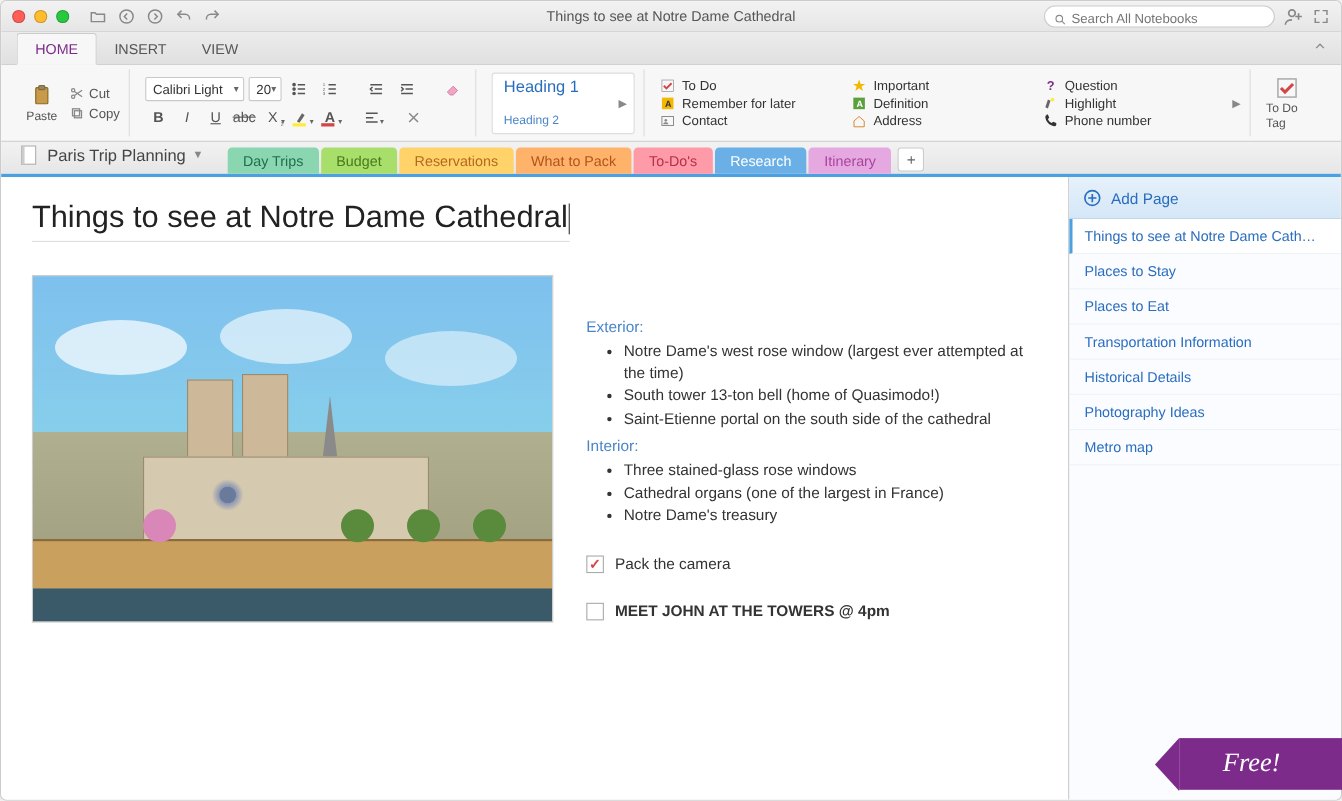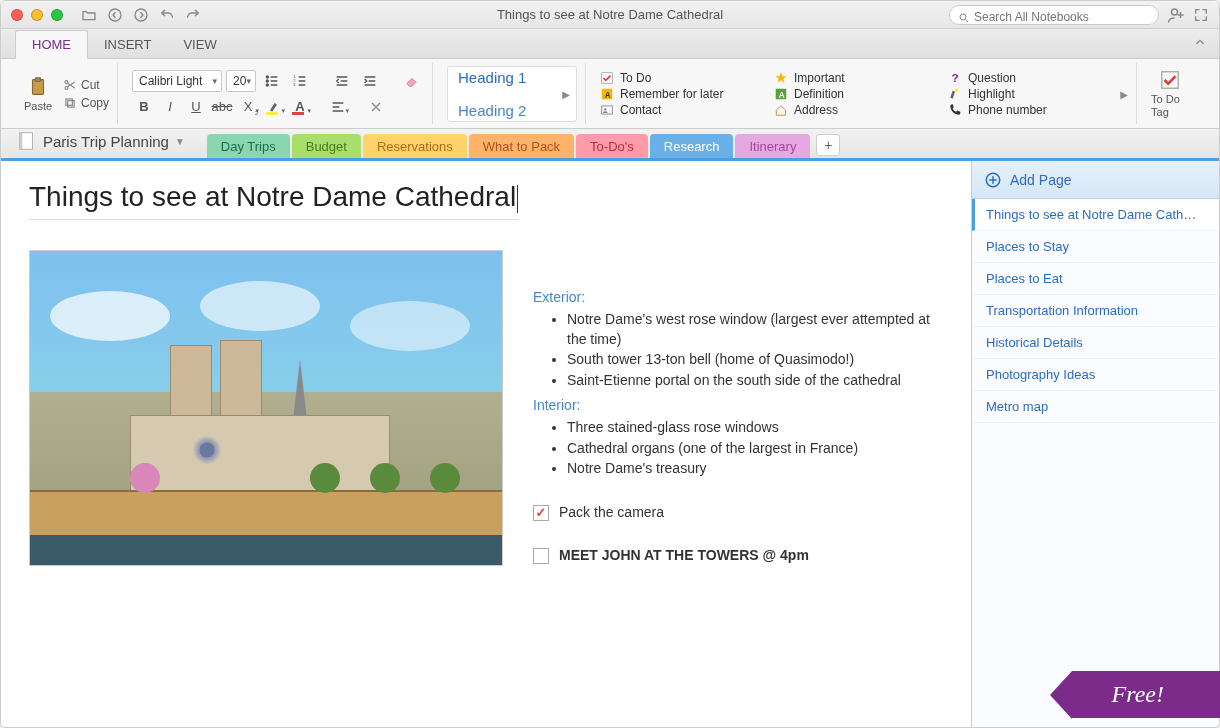--- a/index.html
+++ b/index.html
@@ -31,21 +31,21 @@
 .combo { height: 22px; border: 1px solid #c9c9c9; background: #fff; display: flex; align-items: center; padding: 0 16px 0 6px; font-size: 12px; position: relative; border-radius: 2px; cursor: pointer; }
 .combo::after { content: "▾"; position: absolute; right: 4px; color: #666; font-size: 9px; }
 .font-name { width: 90px; } .font-size { width: 30px; }
 .btnrow { display: flex; gap: 2px; }
 .ibtn { width: 24px; height: 22px; display: flex; align-items: center; justify-content: center; cursor: pointer; color: #555; border-radius: 2px; position: relative; }
 .ibtn small { position: absolute; bottom: 2px; right: 2px; font-size: 8px; }
 .ibtn .tri { position: absolute; right: 1px; bottom: 3px; font-size: 7px; color: #666; }
 .color-strip { position: absolute; bottom: 3px; left: 4px; right: 8px; height: 3px; }
 .styles { width: 130px; border: 1px solid #ddd; height: 56px; background: #fff; display: flex; flex-direction: column; justify-content: center; padding: 4px 10px; gap: 16px; font-size: 12px; border-radius: 3px; position: relative; }
 .styles .arrow { position: absolute; right: 6px; top: 50%; transform: translateY(-50%); color: #888; font-size: 10px; }
-.h1lbl { color: #2a6dbf; font-size: 15px; } .h2lbl { color: #4a86c7; font-size: 15px; }
+.h1lbl { color: #2a6dbf; font-size: 15px; } .h2lbl { color: #4a86c7; font-size: 11px; }
 .tags { display: grid; grid-template-columns: 160px 160px 160px; gap: 2px 14px; font-size: 12px; color: #333; position: relative; padding-right: 20px; }
 .tags .arrow { position: absolute; right: 0; top: 50%; transform: translateY(-50%); color: #888; font-size: 10px; }
 .tag { display: flex; align-items: center; gap: 6px; cursor: pointer; }
 .tag svg { width: 14px; height: 14px; flex-shrink: 0; }
 .context { height: 32px; background: linear-gradient(#f2f2f2,#e6e6e6); border-bottom: 3px solid #4aa0e0; display: flex; align-items: flex-end; padding: 0 10px; }
 .notebook { display: flex; align-items: center; gap: 6px; font-size: 15px; color: #444; padding: 4px 14px 6px 4px; cursor: pointer; font-weight: 500; }
 .notebook svg { width: 22px; height: 22px; }
 .section-tabs { display: flex; align-items: flex-end; margin-left: 8px; height: 100%; }
 .stab { padding: 5px 14px; border-radius: 4px 4px 0 0; font-size: 13px; margin-right: 2px; cursor: pointer; height: 24px; display: flex; align-items: center; }
 .addtab { width: 24px; height: 22px; background: #fff; border: 1px solid #ccc; border-radius: 3px; display: flex; align-items: center; justify-content: center; font-size: 14px; color: #666; margin-left: 4px; margin-bottom: 2px; cursor: pointer; }

